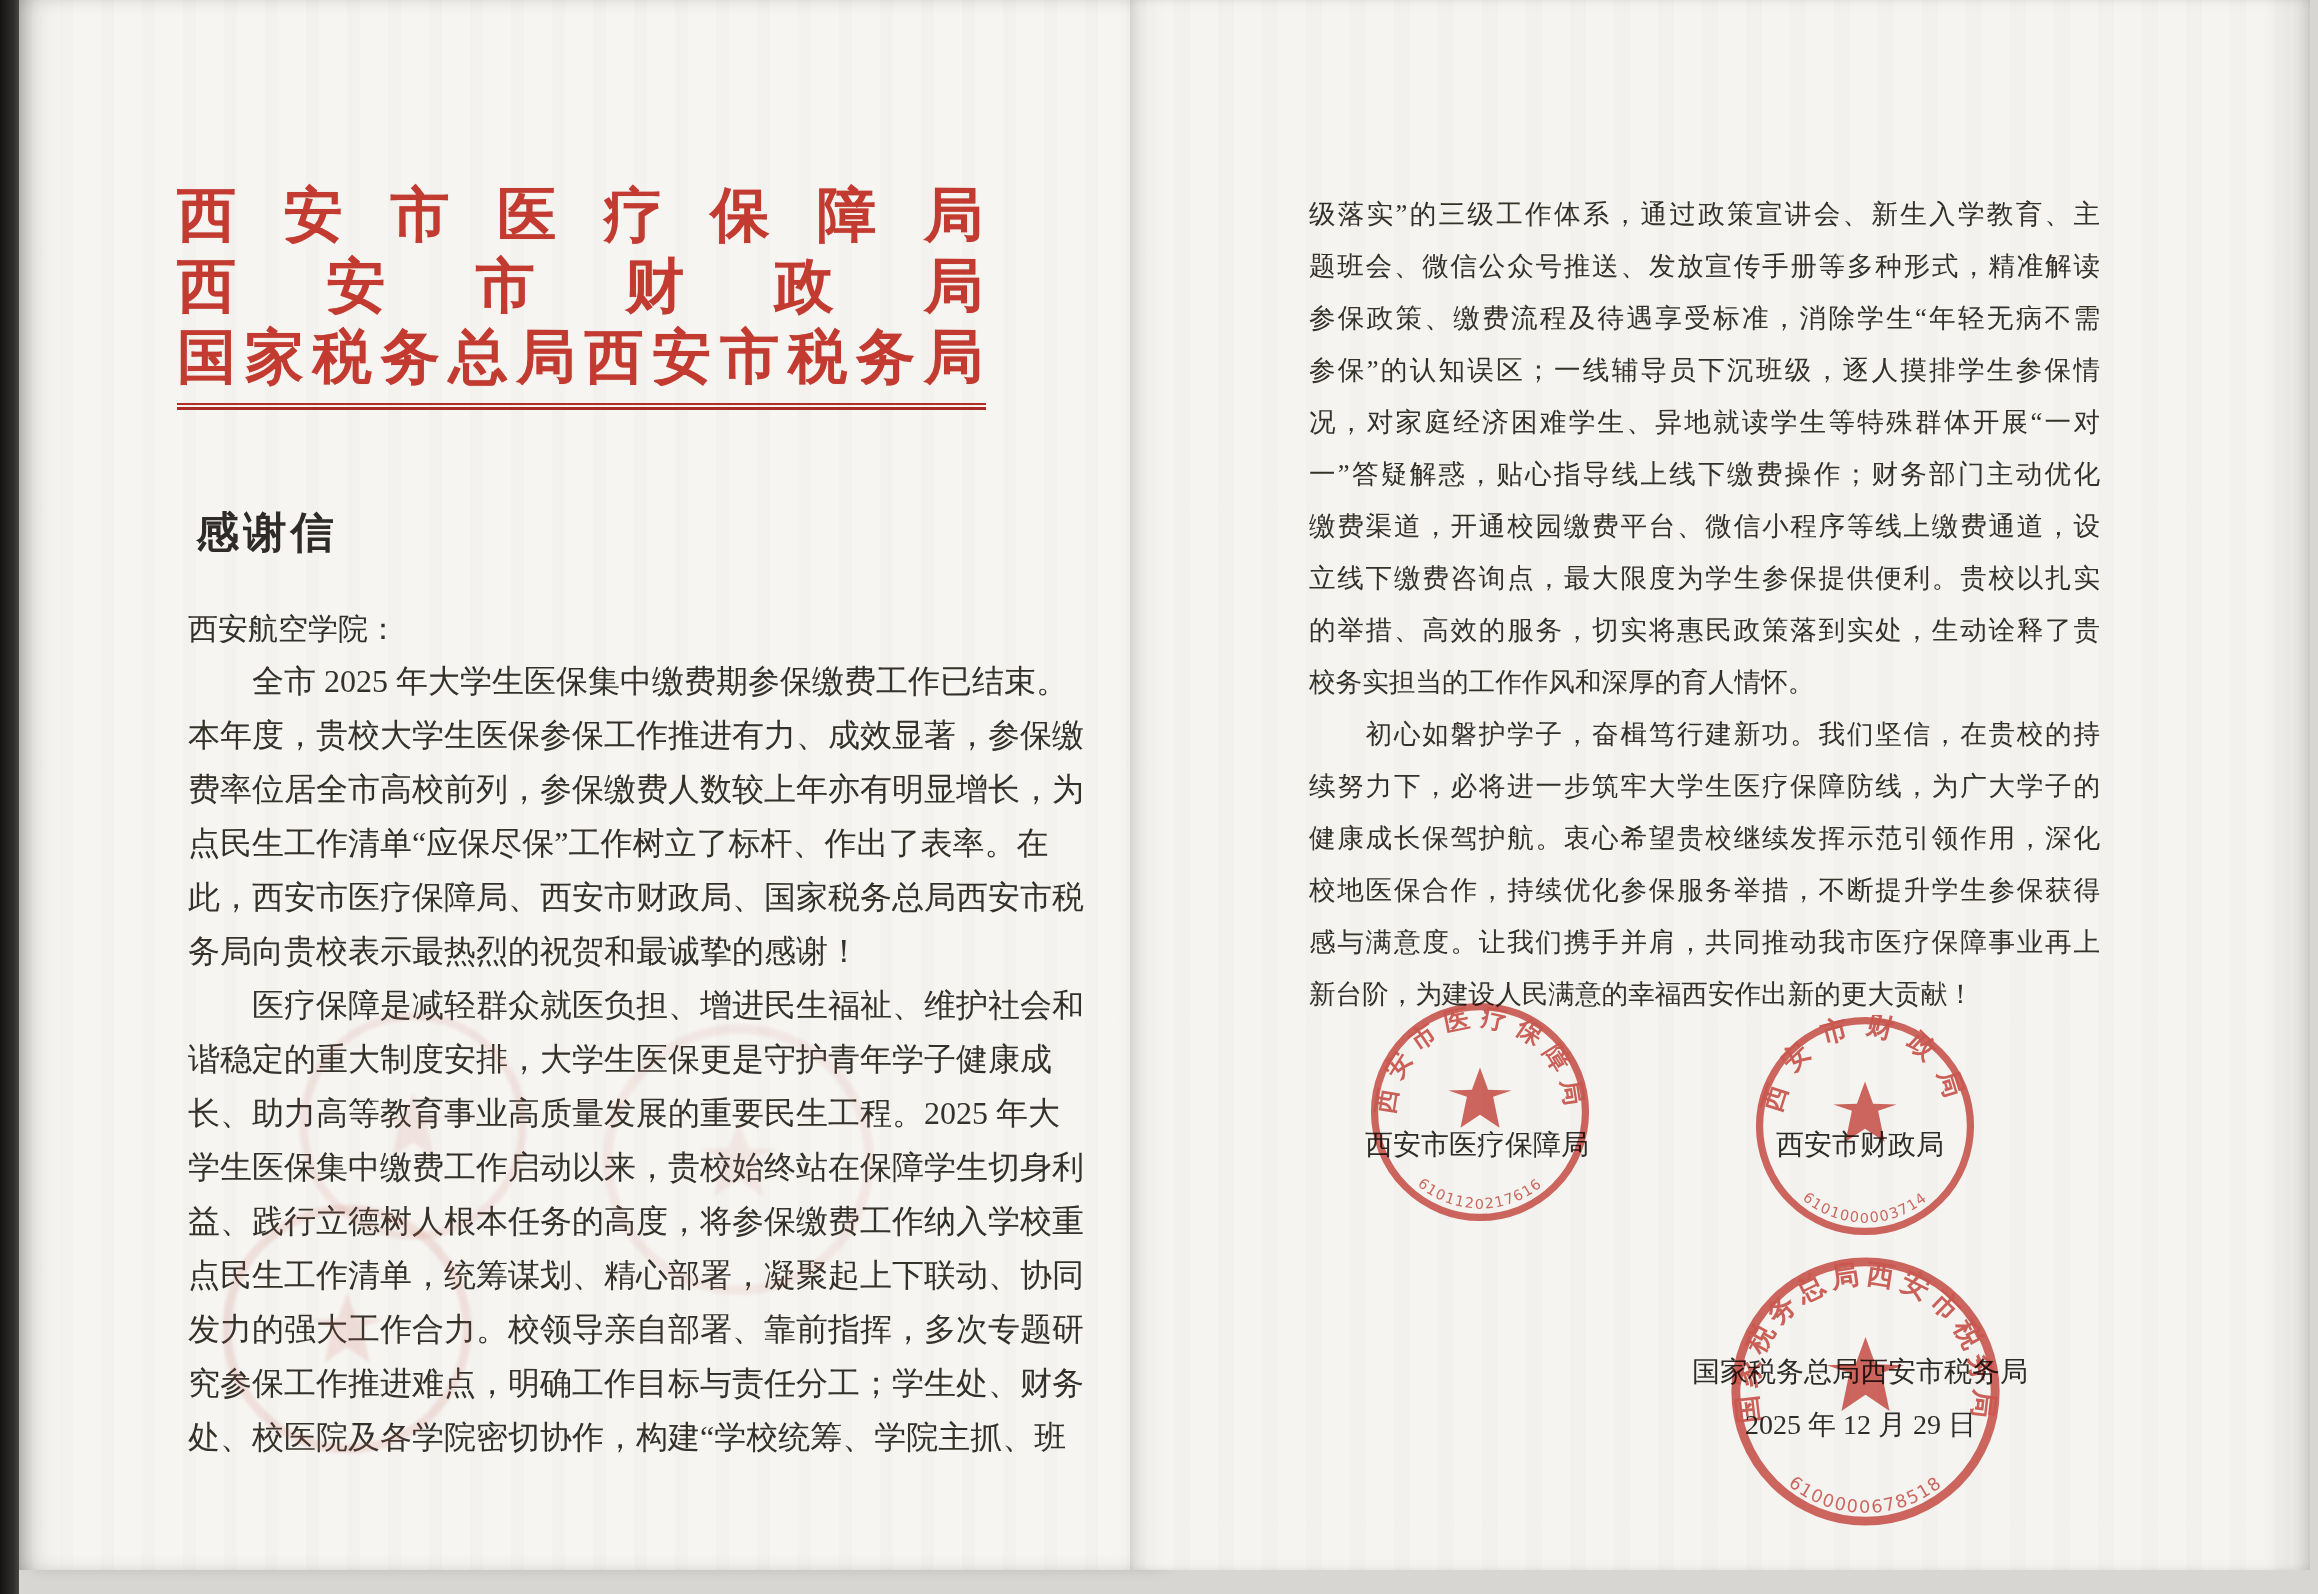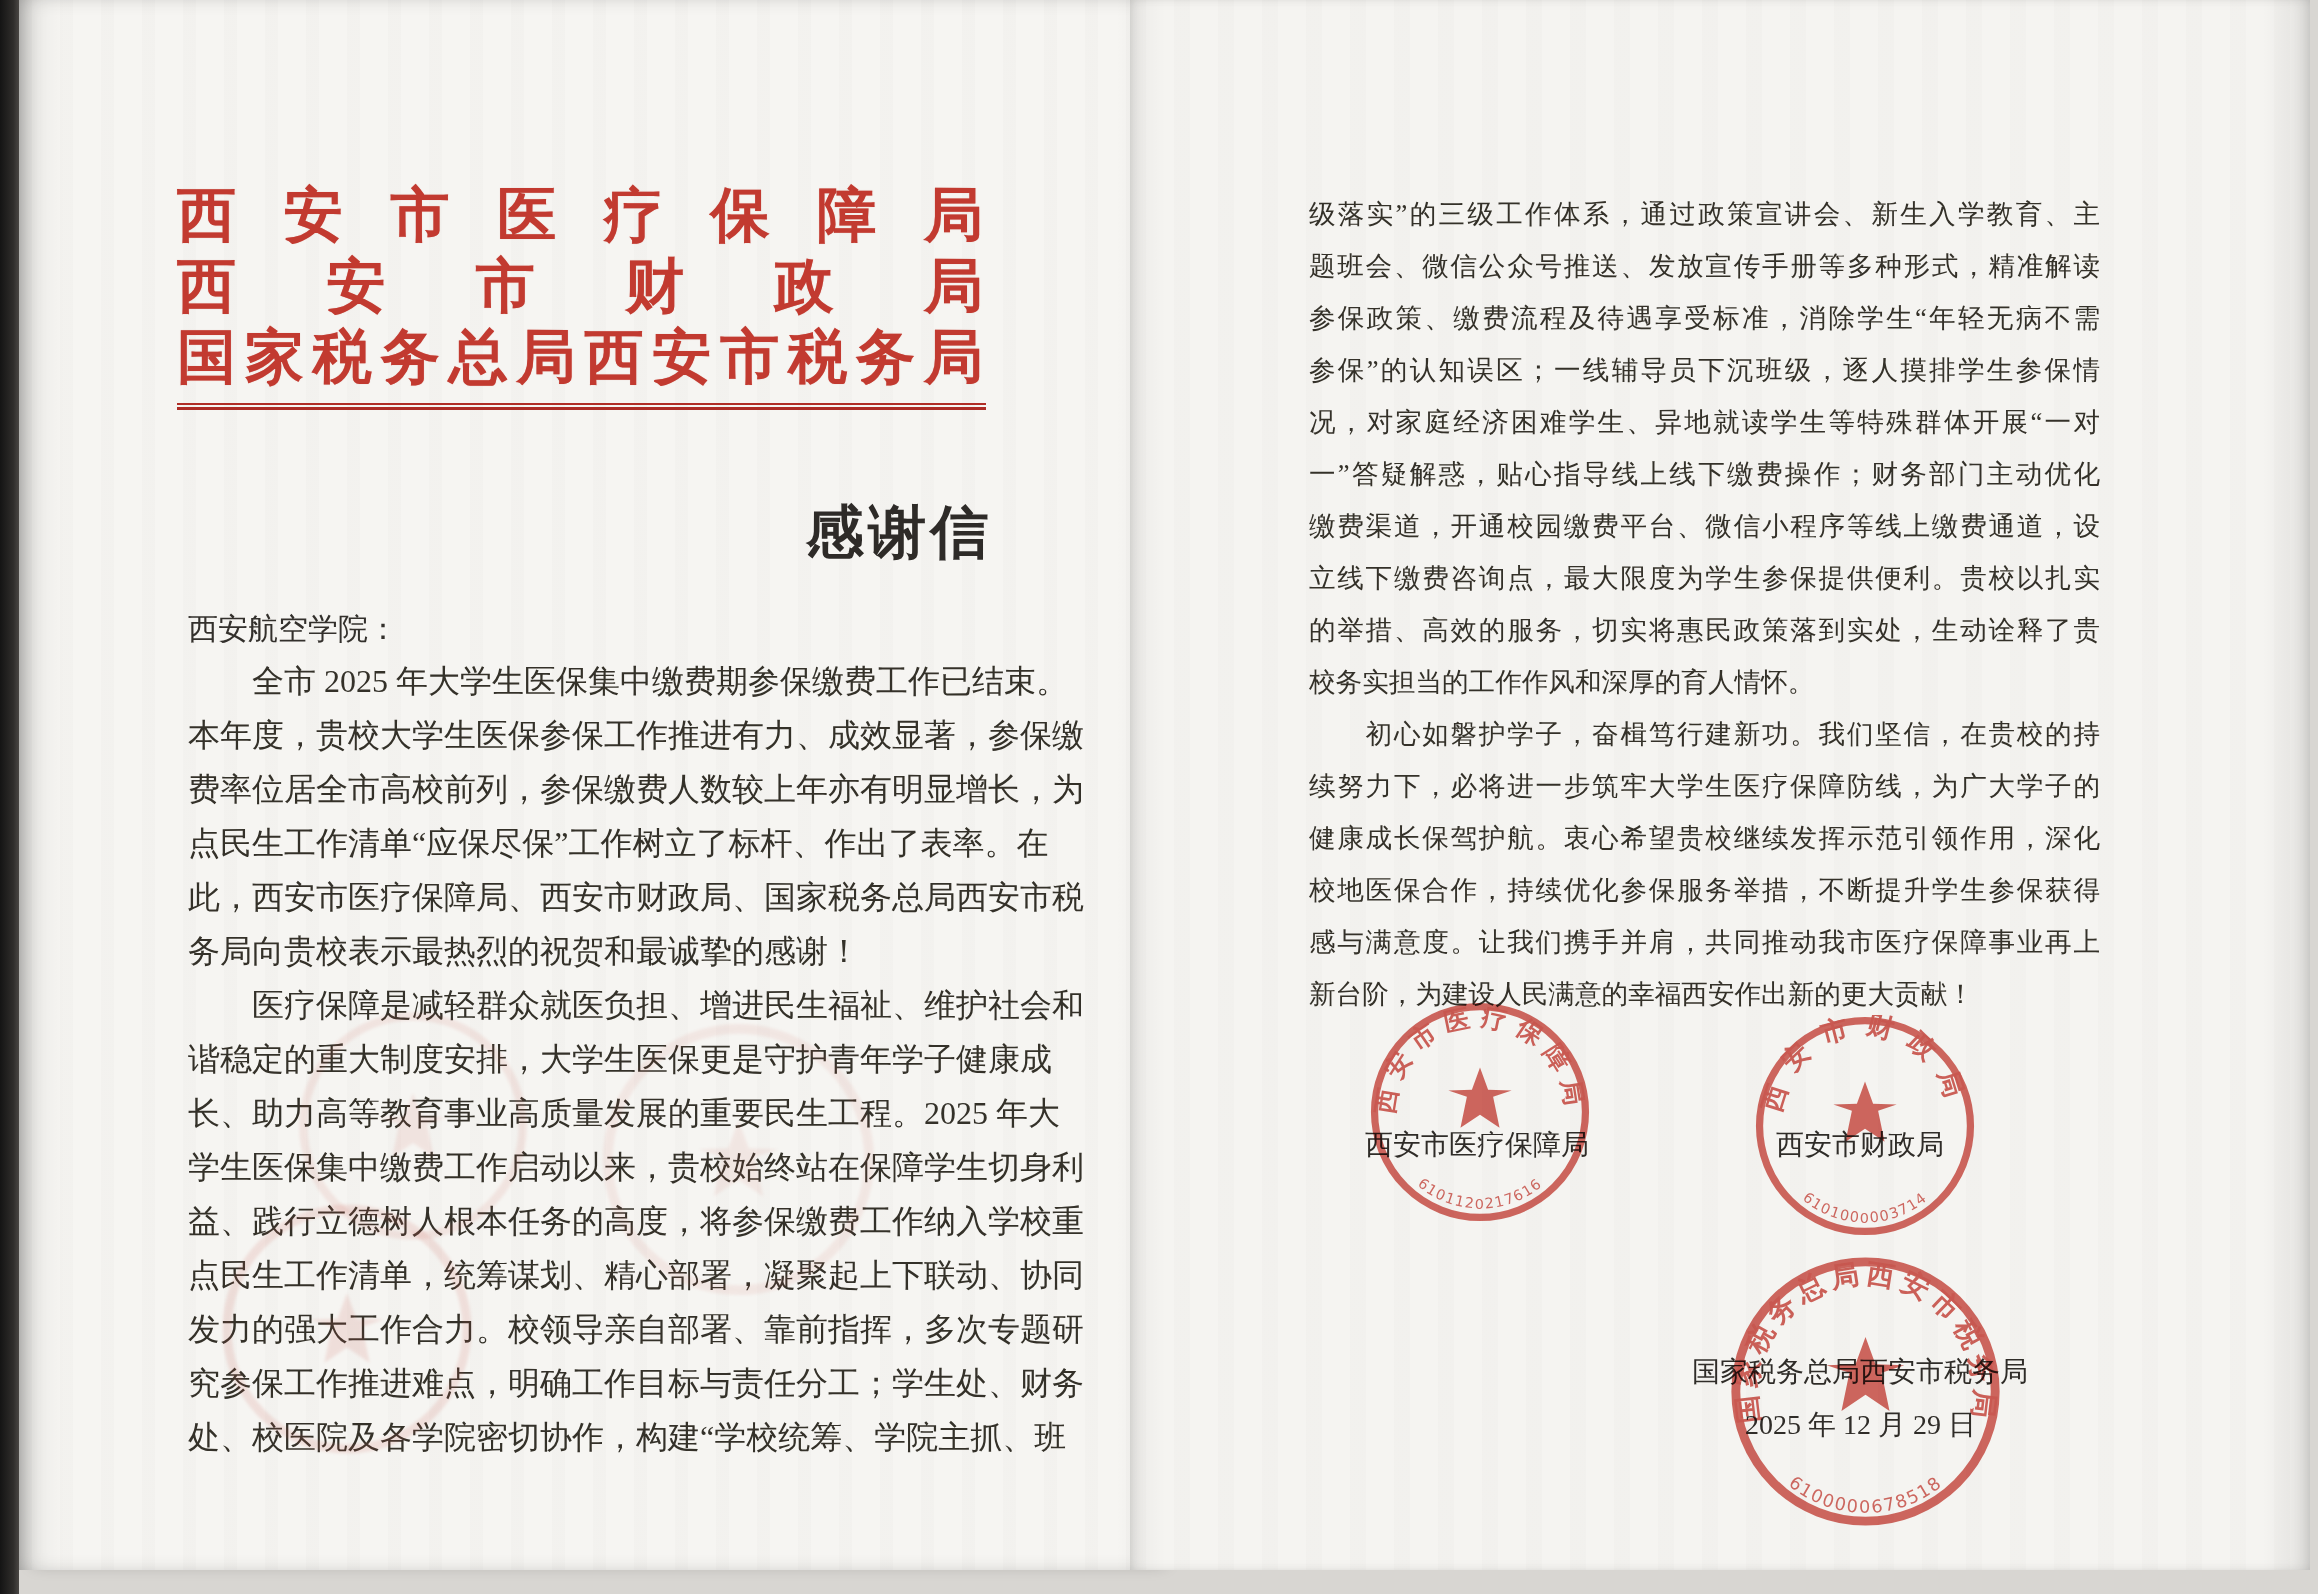--- a/index.html
+++ b/index.html
@@ -24,22 +24,22 @@
 
   
   .letterhead{position:absolute;left:158px;top:180px;width:806px;}
   .lh-line{height:71px;line-height:71px;font-size:59px;font-weight:bold;
     color:#c23a30;text-align:justify;text-align-last:justify;white-space:nowrap;
     text-shadow:0 0 0.7px rgba(194,58,48,.55);}
   .rule{position:absolute;left:158px;top:403px;width:809px;height:2.2px;
     border-top:2.2px solid #b02d26;border-bottom:3px solid #ad2b25;padding-top:0;}
   .rule-inner{height:2.2px;}
 
-  .letter-title{position:absolute;left:169px;top:508px;width:805px;height:49px;
-    line-height:49px;font-size:58px;font-weight:bold;text-align:right;
+  .letter-title{position:absolute;left:177px;top:508px;width:805px;height:49px;
+    line-height:49px;font-size:43px;font-weight:bold;text-align:left;
     letter-spacing:4.4px;color:#2e2b28;}
   .salutation{position:absolute;left:169px;top:608px;height:41px;line-height:41px;
     font-size:30px;color:#33302c;}
 
   .body-lines{position:absolute;white-space:nowrap;}
   .p1-lines{left:169px;top:654px;width:805px;}
   .p1-lines .bline{height:54px;line-height:54px;font-size:32px;}
   .p2-lines{left:179px;top:188px;width:791px;}
   .p2-lines .bline{height:52px;line-height:52px;font-size:26.6px;}
   .bline{text-align:justify;text-align-last:justify;text-justify:inter-character;

